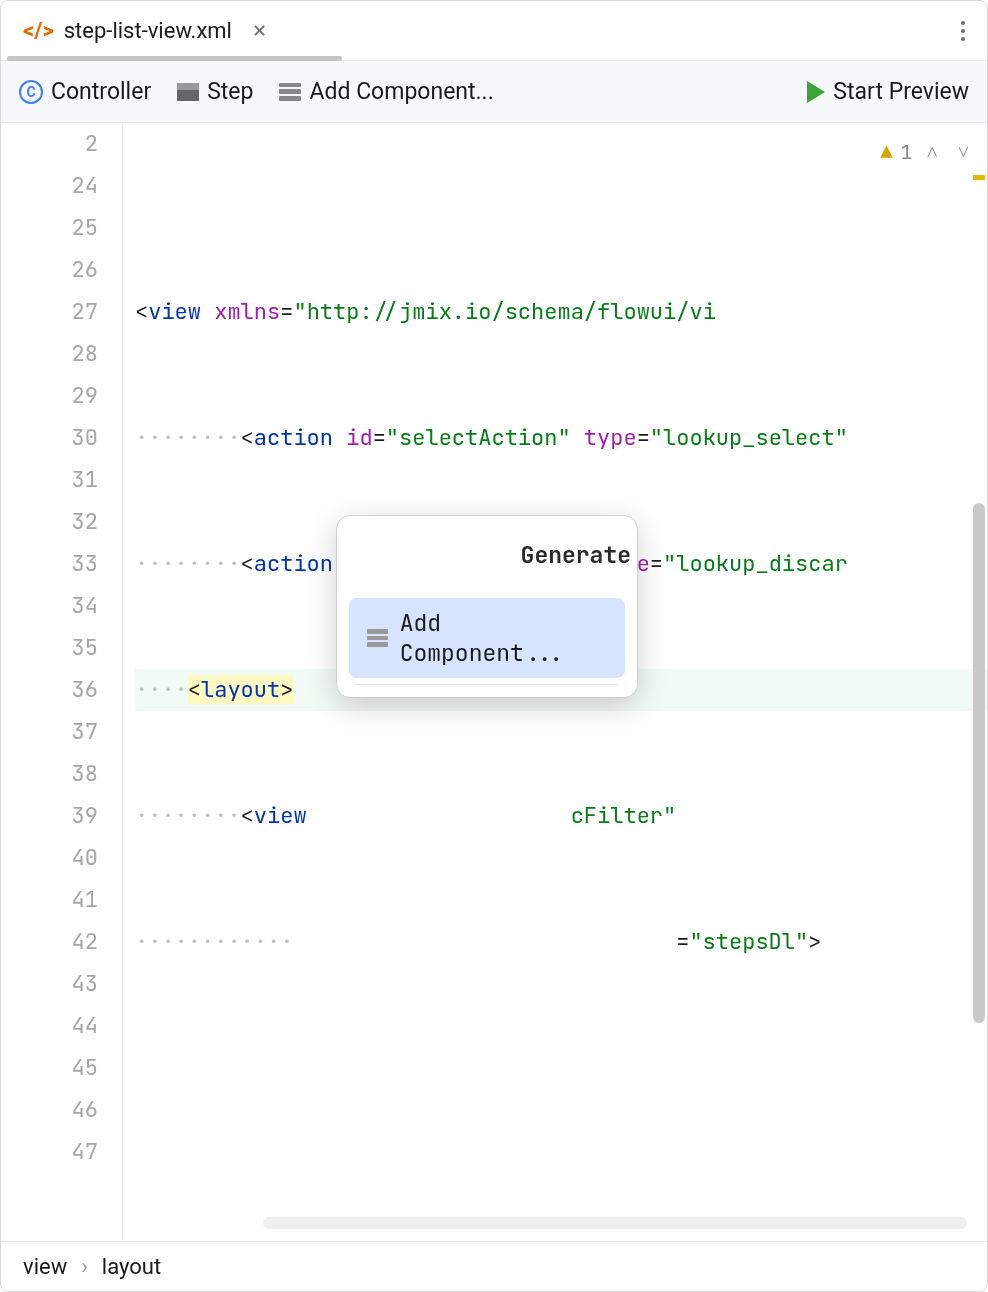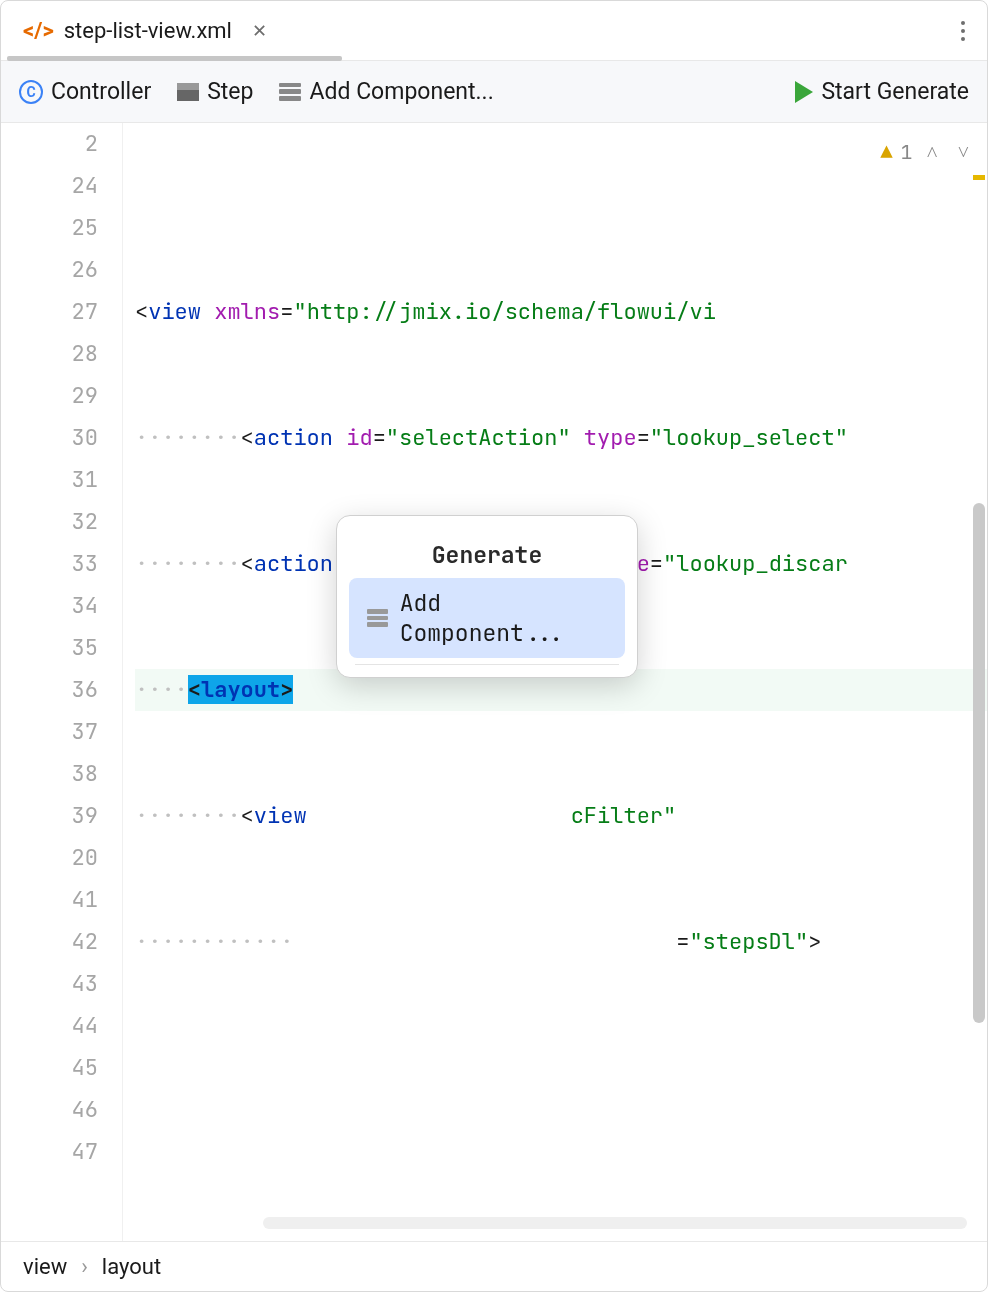--- a/index.html
+++ b/index.html
@@ -88,21 +88,21 @@
   .gutter .ln.first { height: 42px; }
   .code {
     flex: 1;
     line-height: 42px;
     white-space: pre;
     position: relative;
     padding-left: 12px;
   }
   .code .row { height: 42px; position: relative; }
   .code .row.hl { background: #f2faf5; }
-  .code .row.hl .hl-tag { background: #0ea5e9; font-weight: bold; }
+  .code .row.hl .hl-tag { background: #fef9c3; }
   .t-tag { color: #0033b3; }
   .t-attr { color: #a21caf; }
   .t-str { color: #067d17; }
   .t-punc { color: #1a1a1a; }
   .dots { color: #c0c0c0; }
 
   .warn-area {
     position: absolute;
     right: 12px;
     top: 8px;
@@ -162,24 +162,24 @@
     top: 392px;
     width: 302px;
     background: #fff;
     border: 1px solid #d0d0d0;
     border-radius: 14px;
     box-shadow: 0 8px 30px rgba(0,0,0,0.18);
     padding: 6px;
     z-index: 100;
   }
   .popup-title {
-    text-align: center;
+    text-align: right;
     font-weight: 700;
     font-size: 23px;
-    padding: 18px 0 8px;
+    padding: 18px 0 28px;
     color: #2a2a2a;
   }
   .popup-item {
     display: flex;
     align-items: center;
     gap: 12px;
     padding: 10px 18px;
     font-size: 23px;
     color: #1a1a1a;
     border-radius: 8px;
@@ -221,21 +221,21 @@
     <span class="component-icon-sm">
         <span></span>
         <span></span>
         <span></span>
       </span>
     <span>Add Component...</span>
   </div>
   <div class="spacer"></div>
   <div class="tool-item">
     <span class="play-icon"></span>
-    <span>Start Generate</span>
+    <span>Start Preview</span>
   </div>
 </div>
 
 <div class="editor-area">
   <div class="gutter">
     <div class="ln first">2</div>
     <div class="ln">24</div>
     <div class="ln">25</div>
     <div class="ln">26</div>
     <div class="ln">27</div>
@@ -244,21 +244,21 @@
     <div class="ln">30</div>
     <div class="ln">31</div>
     <div class="ln">32</div>
     <div class="ln">33</div>
     <div class="ln">34</div>
     <div class="ln">35</div>
     <div class="ln">36</div>
     <div class="ln">37</div>
     <div class="ln">38</div>
     <div class="ln">39</div>
-    <div class="ln">20</div>
+    <div class="ln">40</div>
     <div class="ln">41</div>
     <div class="ln">42</div>
     <div class="ln">43</div>
     <div class="ln">44</div>
     <div class="ln">45</div>
     <div class="ln">46</div>
     <div class="ln">47</div>
   </div>
   <div class="code">
     <div class="warn-area">

